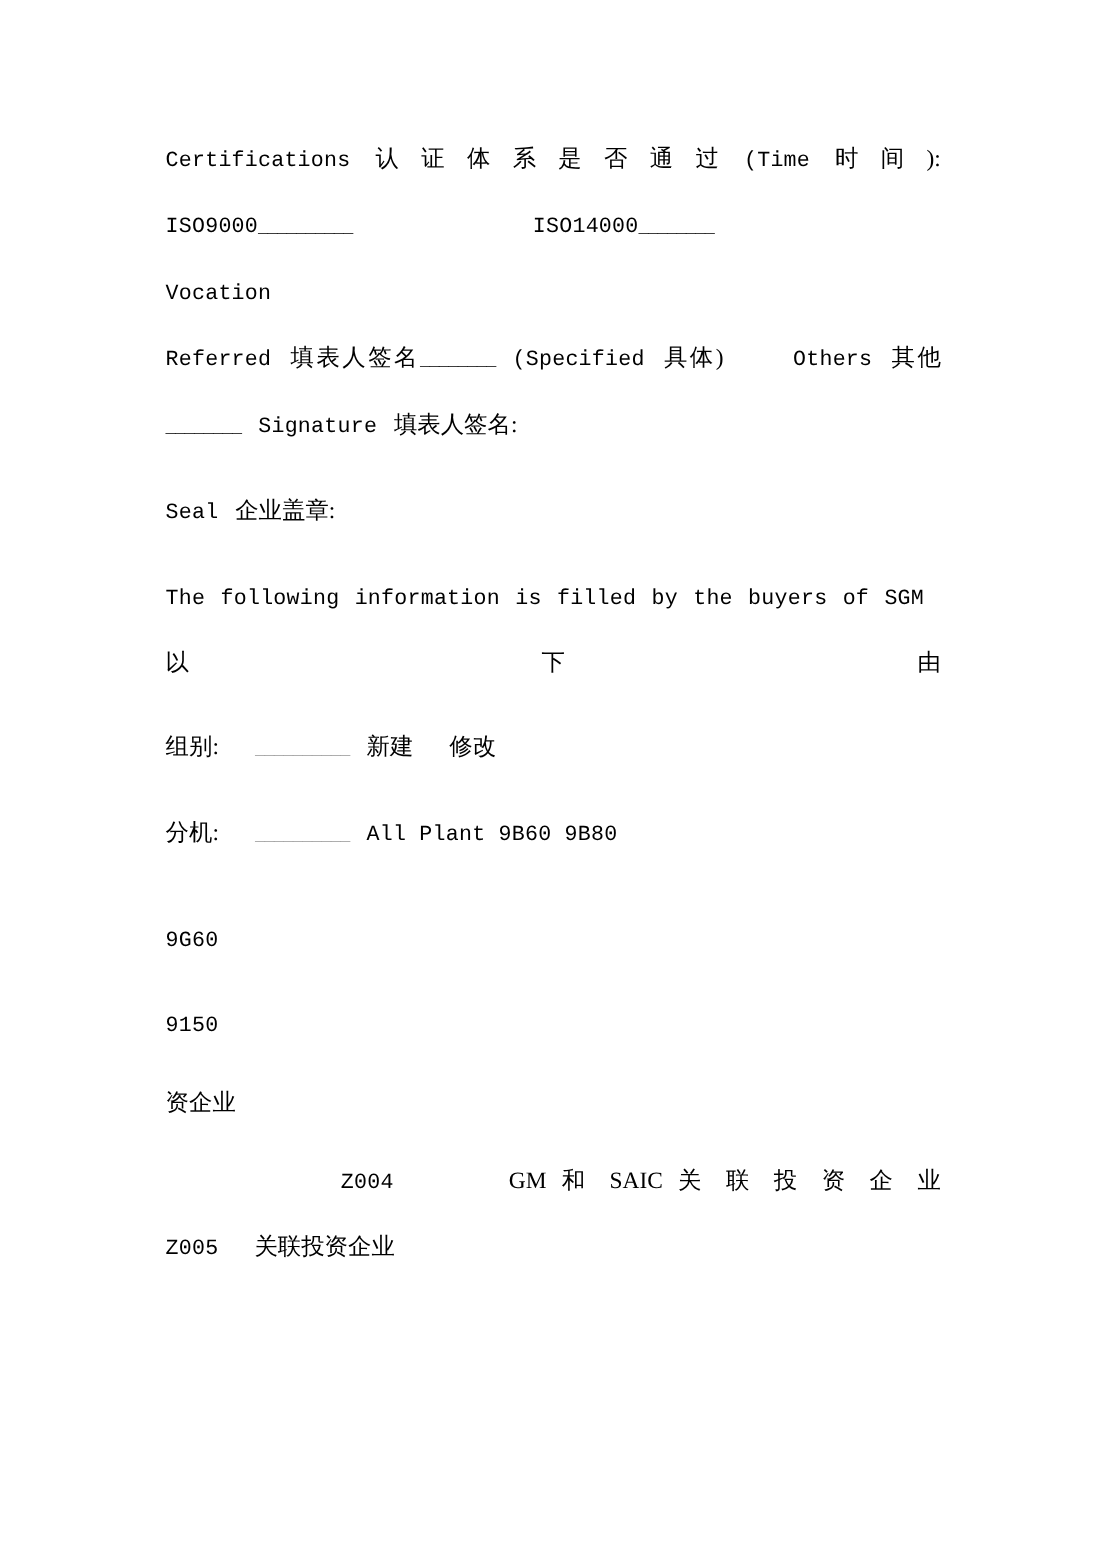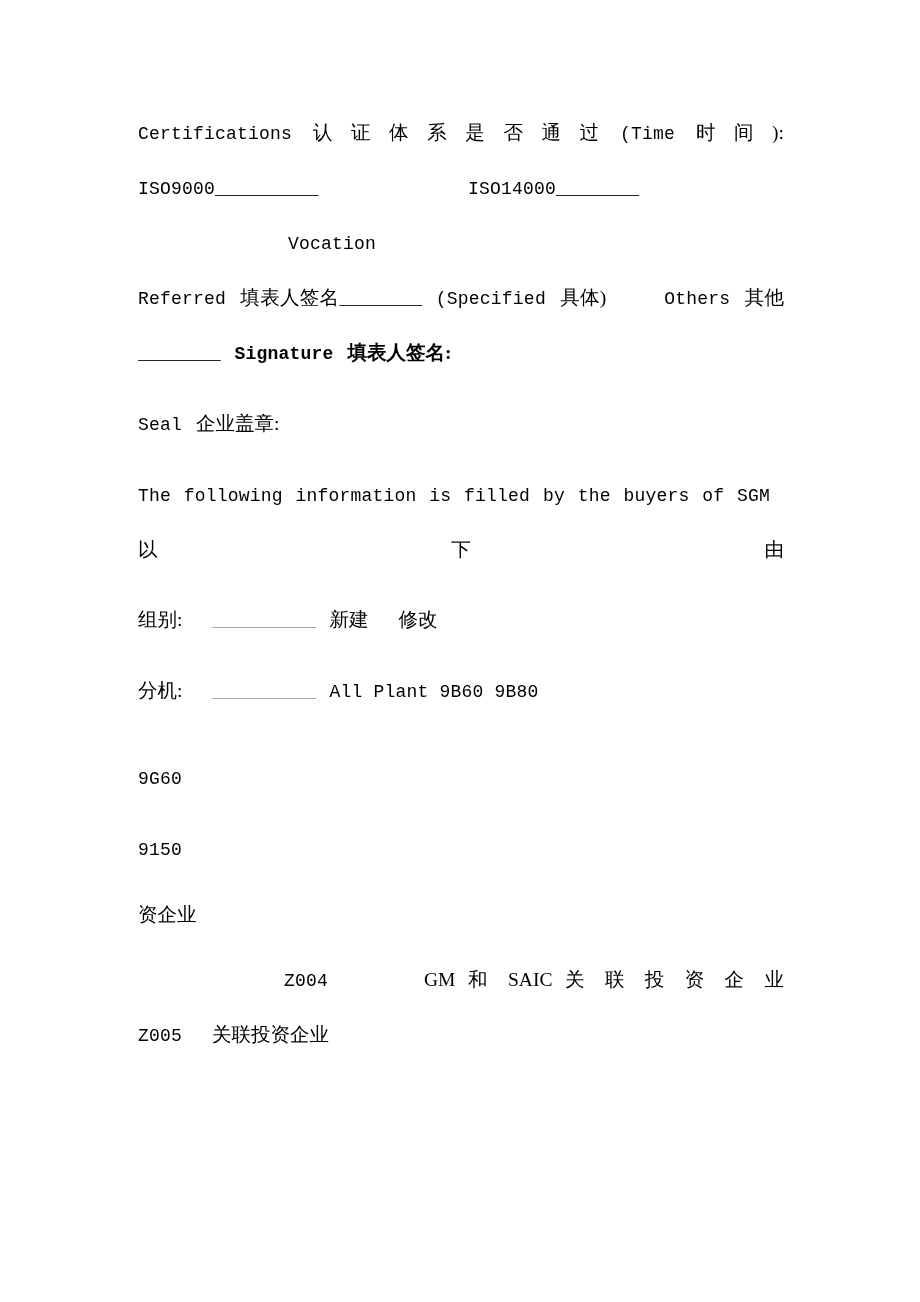--- a/index.html
+++ b/index.html
@@ -65,21 +65,21 @@
     text-align-last: justify;
     line-height: 54px;
   }
   .jline.tightline {
     line-height: 44px;
   }
 
   
   .blank {
     font-family: "Liberation Mono", "DejaVu Sans Mono", monospace;
-    font-size: 18px;
+    font-size: 14px;
     letter-spacing: -0.5px;
     white-space: pre;
     margin-top: 40px;
   }
   .blank-gray {
     color: #9a9a9a;
   }
 
   .gap-sm { display: inline-block; width: 14px; }
   .gap-md { display: inline-block; width: 30px; }
@@ -96,21 +96,21 @@
 <div class="page">
   <div class="content">
 
     <div class="p">
       <span class="jline"><span class="mono">Certifications</span><span class="gap-sm"></span><span class="cn">认 证 体 系 是 否 通 过</span><span class="gap-sm"></span><span class="mono">(Time</span><span class="gap-sm"></span><span class="cn">时 间 ):</span></span>
 
       <span class="jline"><span class="mono">ISO9000</span><span class="blank">__________</span><span class="gap-xxl"></span><span class="mono">ISO14000</span><span class="blank">________</span><span class="gap-xxl"></span><span class="mono">Vocation</span></span>
 
       <span class="jline"><span class="mono">Referred</span><span class="gap-sm"></span><span class="cn">填表人签名</span><span class="blank">________</span><span class="gap-sm"></span><span class="mono">(Specified</span><span class="gap-sm"></span><span class="cn">具体)</span><span class="gap-lg"></span><span class="mono">Others</span><span class="gap-sm"></span><span class="cn">其他</span></span>
 
-      <span class="jline" style="text-align-last:left;font-weight:bold;"><span class="blank">________</span><span class="gap-sm"></span><span class="mono">Signature</span><span class="gap-sm"></span><span class="cn">填表人签名:</span></span>
+      <span class="jline" style="text-align-last:left;"><span class="blank">________</span><span class="gap-sm"></span><span class="mono">Signature</span><span class="gap-sm"></span><span class="cn">填表人签名:</span></span>
     </div>
 
     <div class="spacer-16"></div>
 
     <div class="p">
       <span class="mono">Seal</span><span class="gap-sm"></span><span class="cn">企业盖章:</span>
     </div>
 
     <div class="spacer-16"></div>
 

